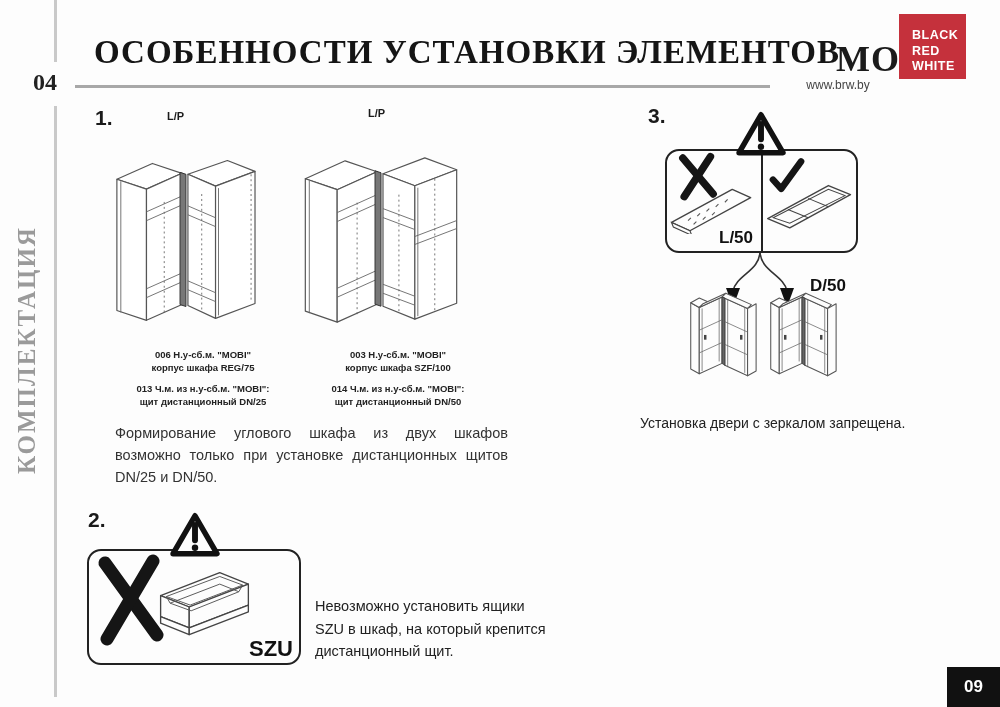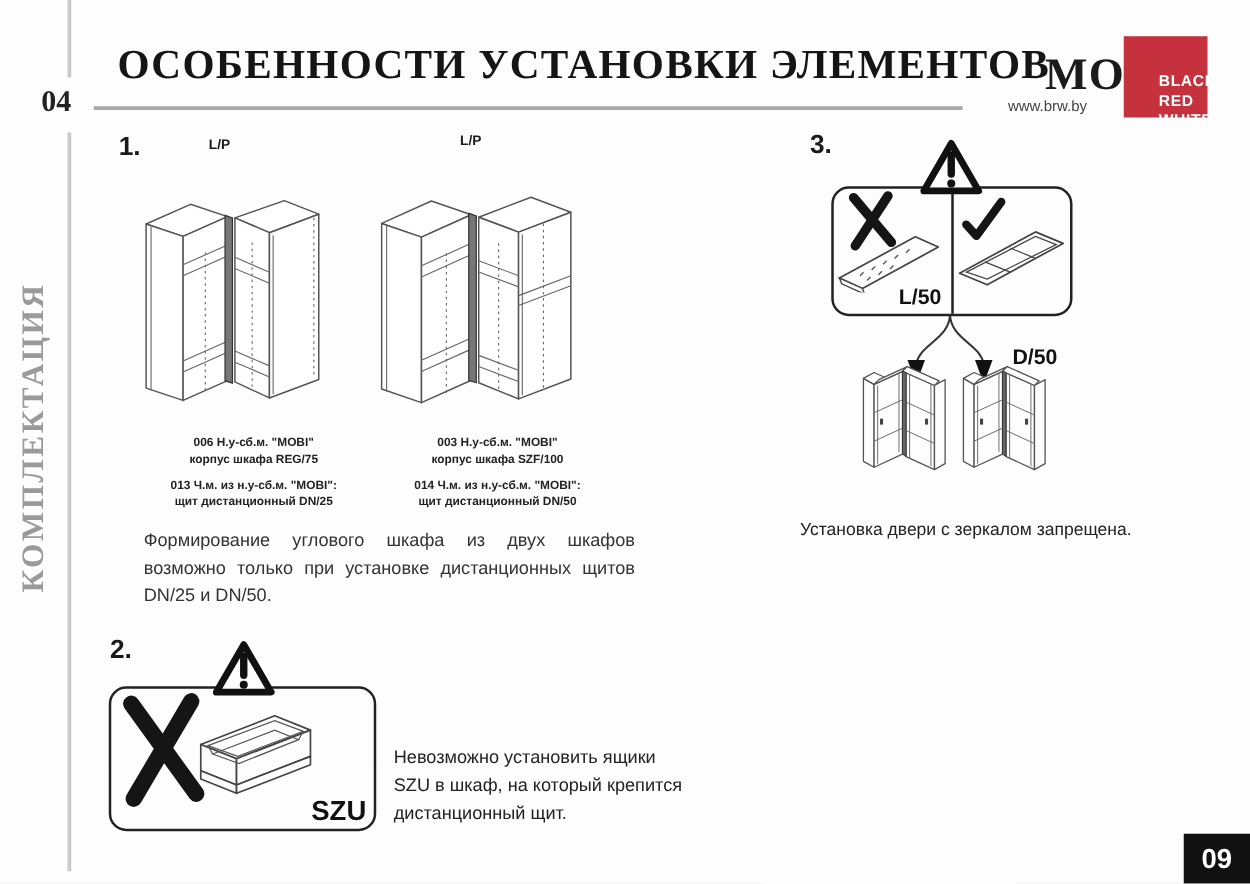--- a/index.html
+++ b/index.html
@@ -17,22 +17,22 @@
     white-space:nowrap;font-family:"Liberation Serif",serif;font-size:25px;font-weight:600;
     color:#9a9a9a;letter-spacing:2px;}
   
   .title{position:absolute;left:94px;top:34px;font-family:"Liberation Serif",serif;
     font-size:33px;font-weight:700;letter-spacing:1px;color:#151515;white-space:nowrap;}
   .rule{position:absolute;left:75px;top:85px;width:695px;height:3px;background:#a8a8a8;}
   .logo-name{position:absolute;left:788px;top:38px;width:100px;text-align:center;
     font-family:"Liberation Serif",serif;font-size:36px;font-weight:700;color:#1b1b1b;letter-spacing:1px;margin-left:48px;}
   .logo-site{position:absolute;left:788px;top:78px;width:100px;text-align:center;
     font-size:12px;color:#444;}
-  .brand-box{position:absolute;left:899px;top:29px;width:67px;height:65px;
-    padding:16px;box-sizing:border-box;}
+  .brand-box{position:absolute;left:899px;top:14px;width:67px;height:65px;
+    padding:1px;box-sizing:border-box;}
   .brand-box .lines{padding:13px 0 0 12px;color:#fff;font-size:12.5px;font-weight:700;
     line-height:15.5px;letter-spacing:0.5px;}
   
   .secnum{position:absolute;font-size:21px;font-weight:700;color:#1a1a1a;}
   .lp{position:absolute;font-size:11px;font-weight:700;color:#1a1a1a;}
   
   .cap{position:absolute;text-align:center;font-size:9.5px;font-weight:700;
     color:#222;line-height:12.5px;}
   .capgap{margin-top:9px;}
   .note1{position:absolute;left:115px;top:422px;width:393px;font-size:14.5px;
@@ -40,21 +40,21 @@
   .note-plain{position:absolute;font-size:14px;color:#222;}
   
   .wbox{position:absolute;border:2.5px solid #222;border-radius:14px;background:#fdfdfd;box-sizing:border-box;z-index:1;}
   .wbox .divider{position:absolute;top:0;bottom:0;left:94px;width:2px;background:#222;}
   .boxlabel{position:absolute;font-size:17px;font-weight:700;color:#111;z-index:3;}
   .szu{position:absolute;font-size:22px;font-weight:700;color:#111;z-index:3;}
   .icon{position:absolute;z-index:2;}
   
   .pagenum{position:absolute;left:947px;top:667px;width:53px;height:40px;
     display:flex;align-items:center;justify-content:center;
-    color:#fff;font-size:22px;font-weight:700;}
+    color:#fff;font-size:17px;font-weight:700;}
   svg{display:block;}
 </style>
 </head>
 <body>
 
 <div class="page">
 
   <div class="vline" style="top:0;height:62px;"></div>
   <div class="vline" style="top:106px;height:591px;"></div>
   <div class="side-num">04</div>

